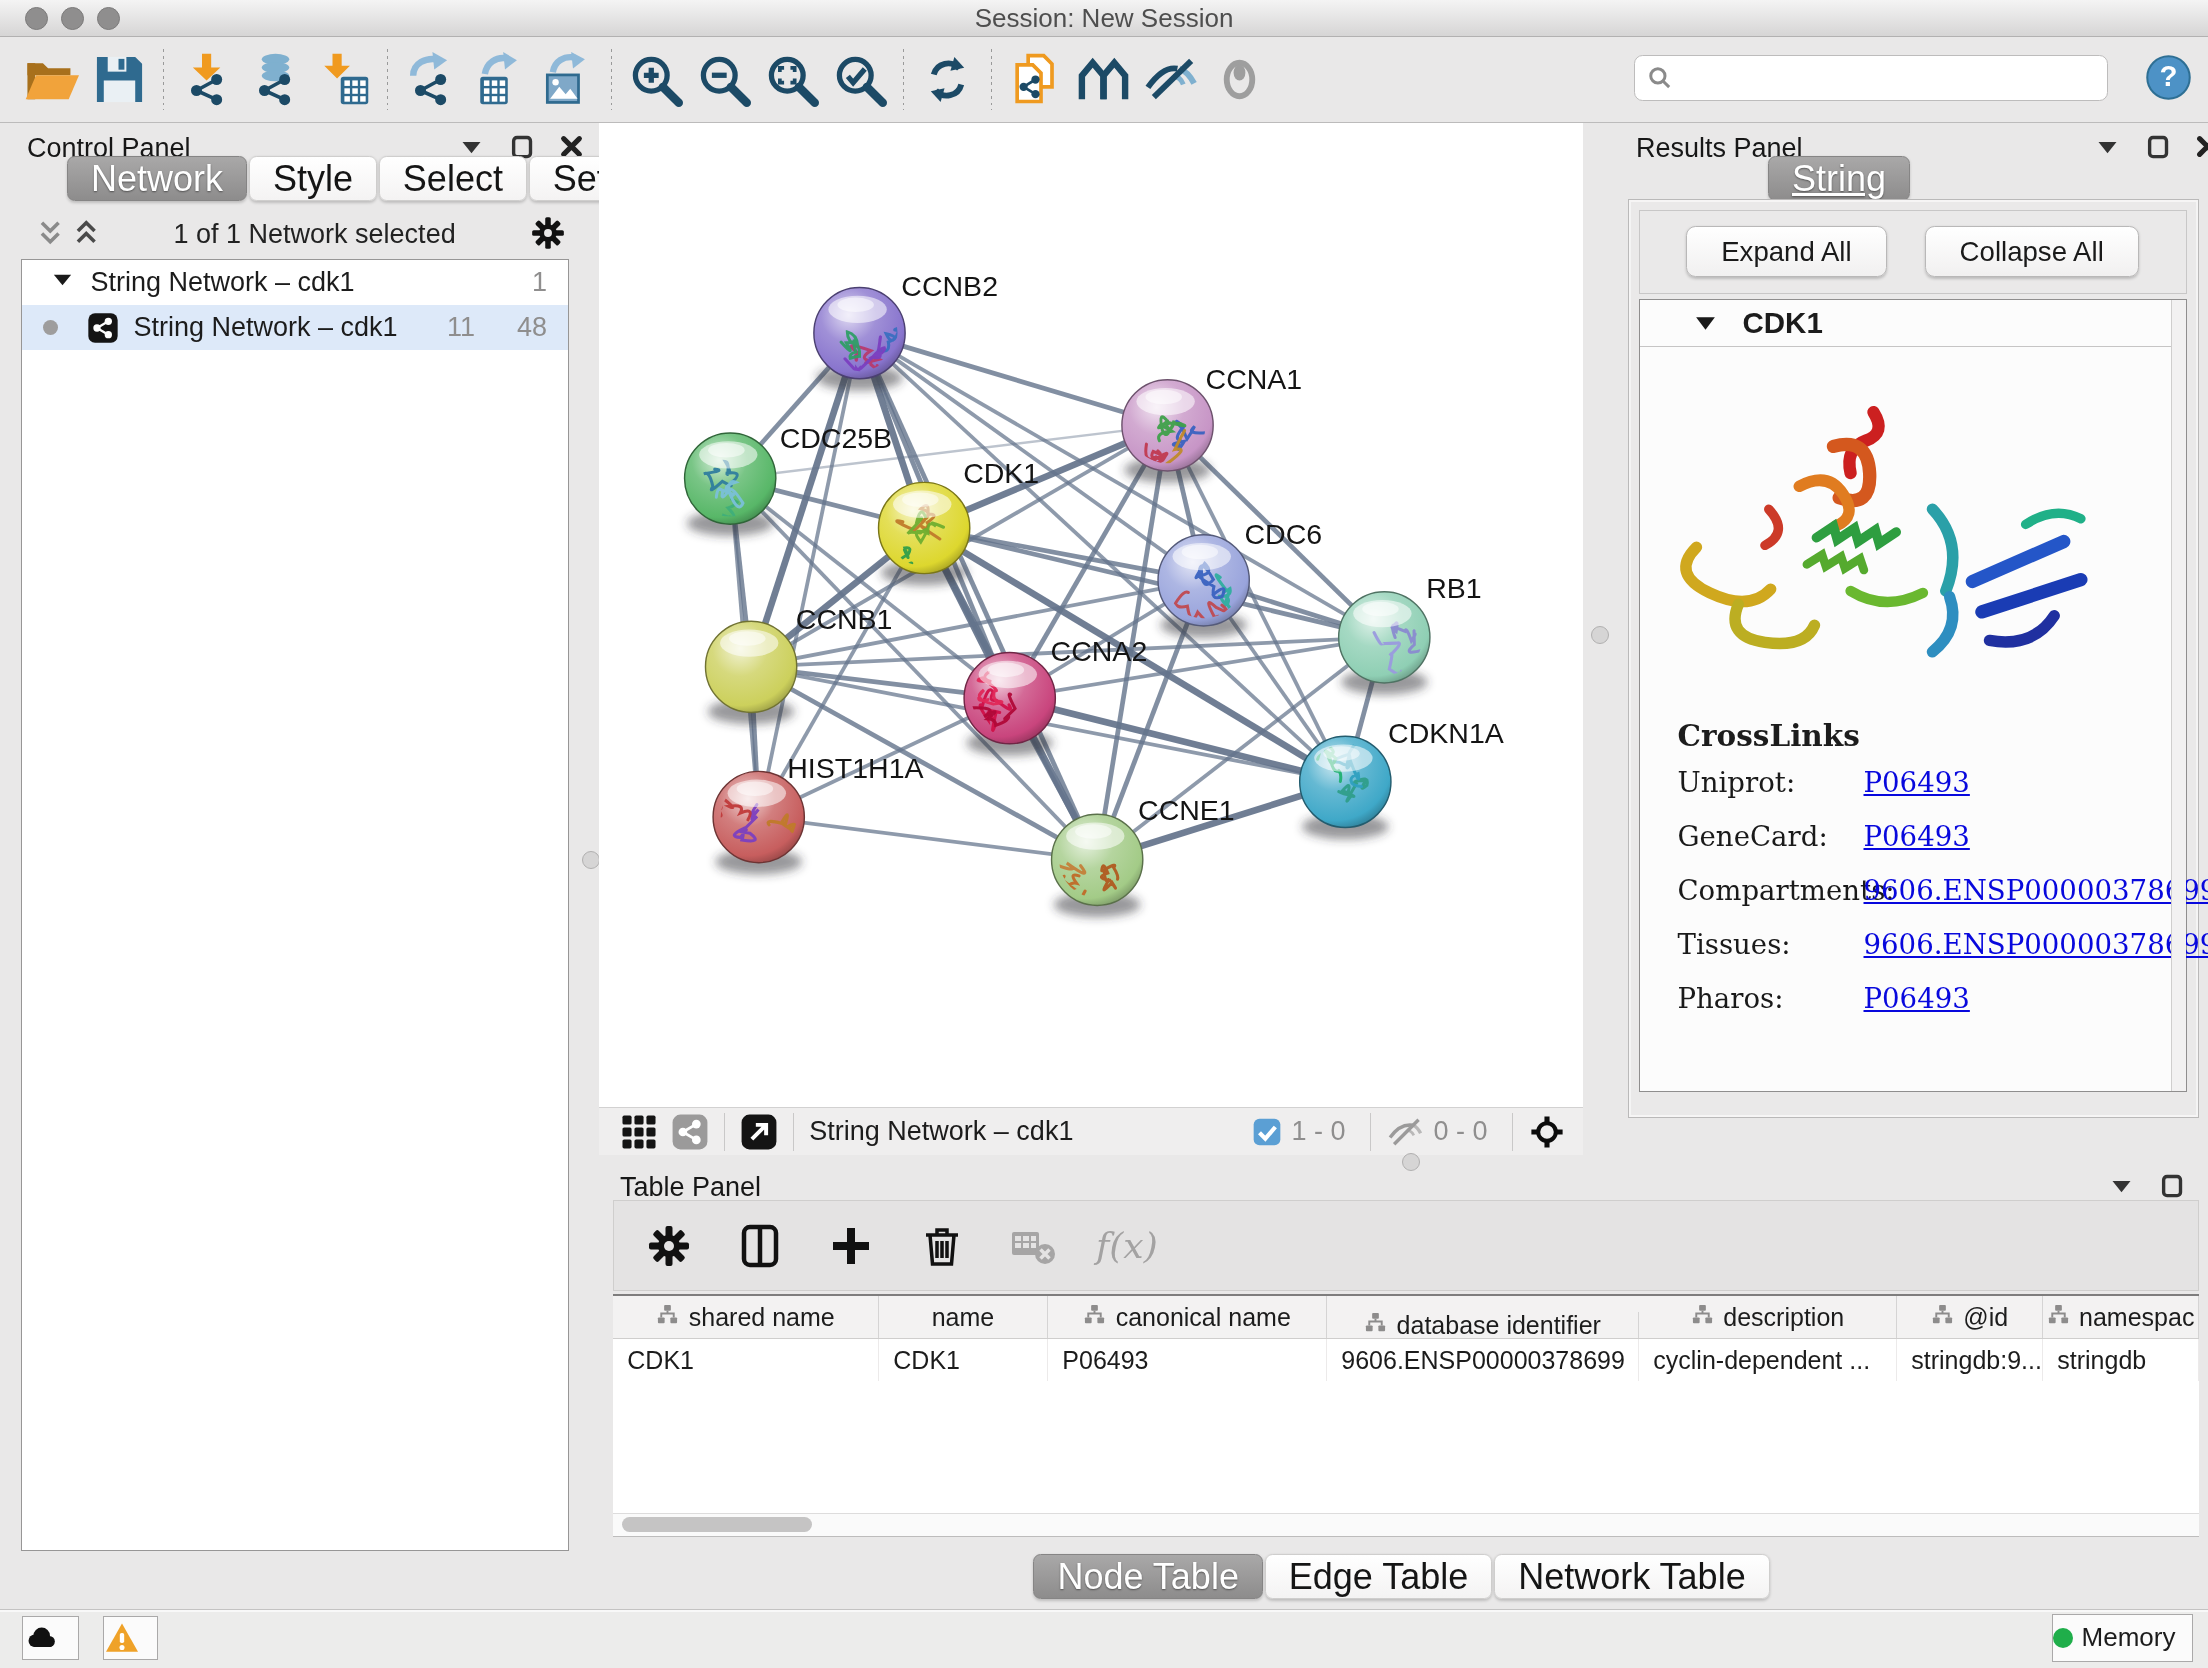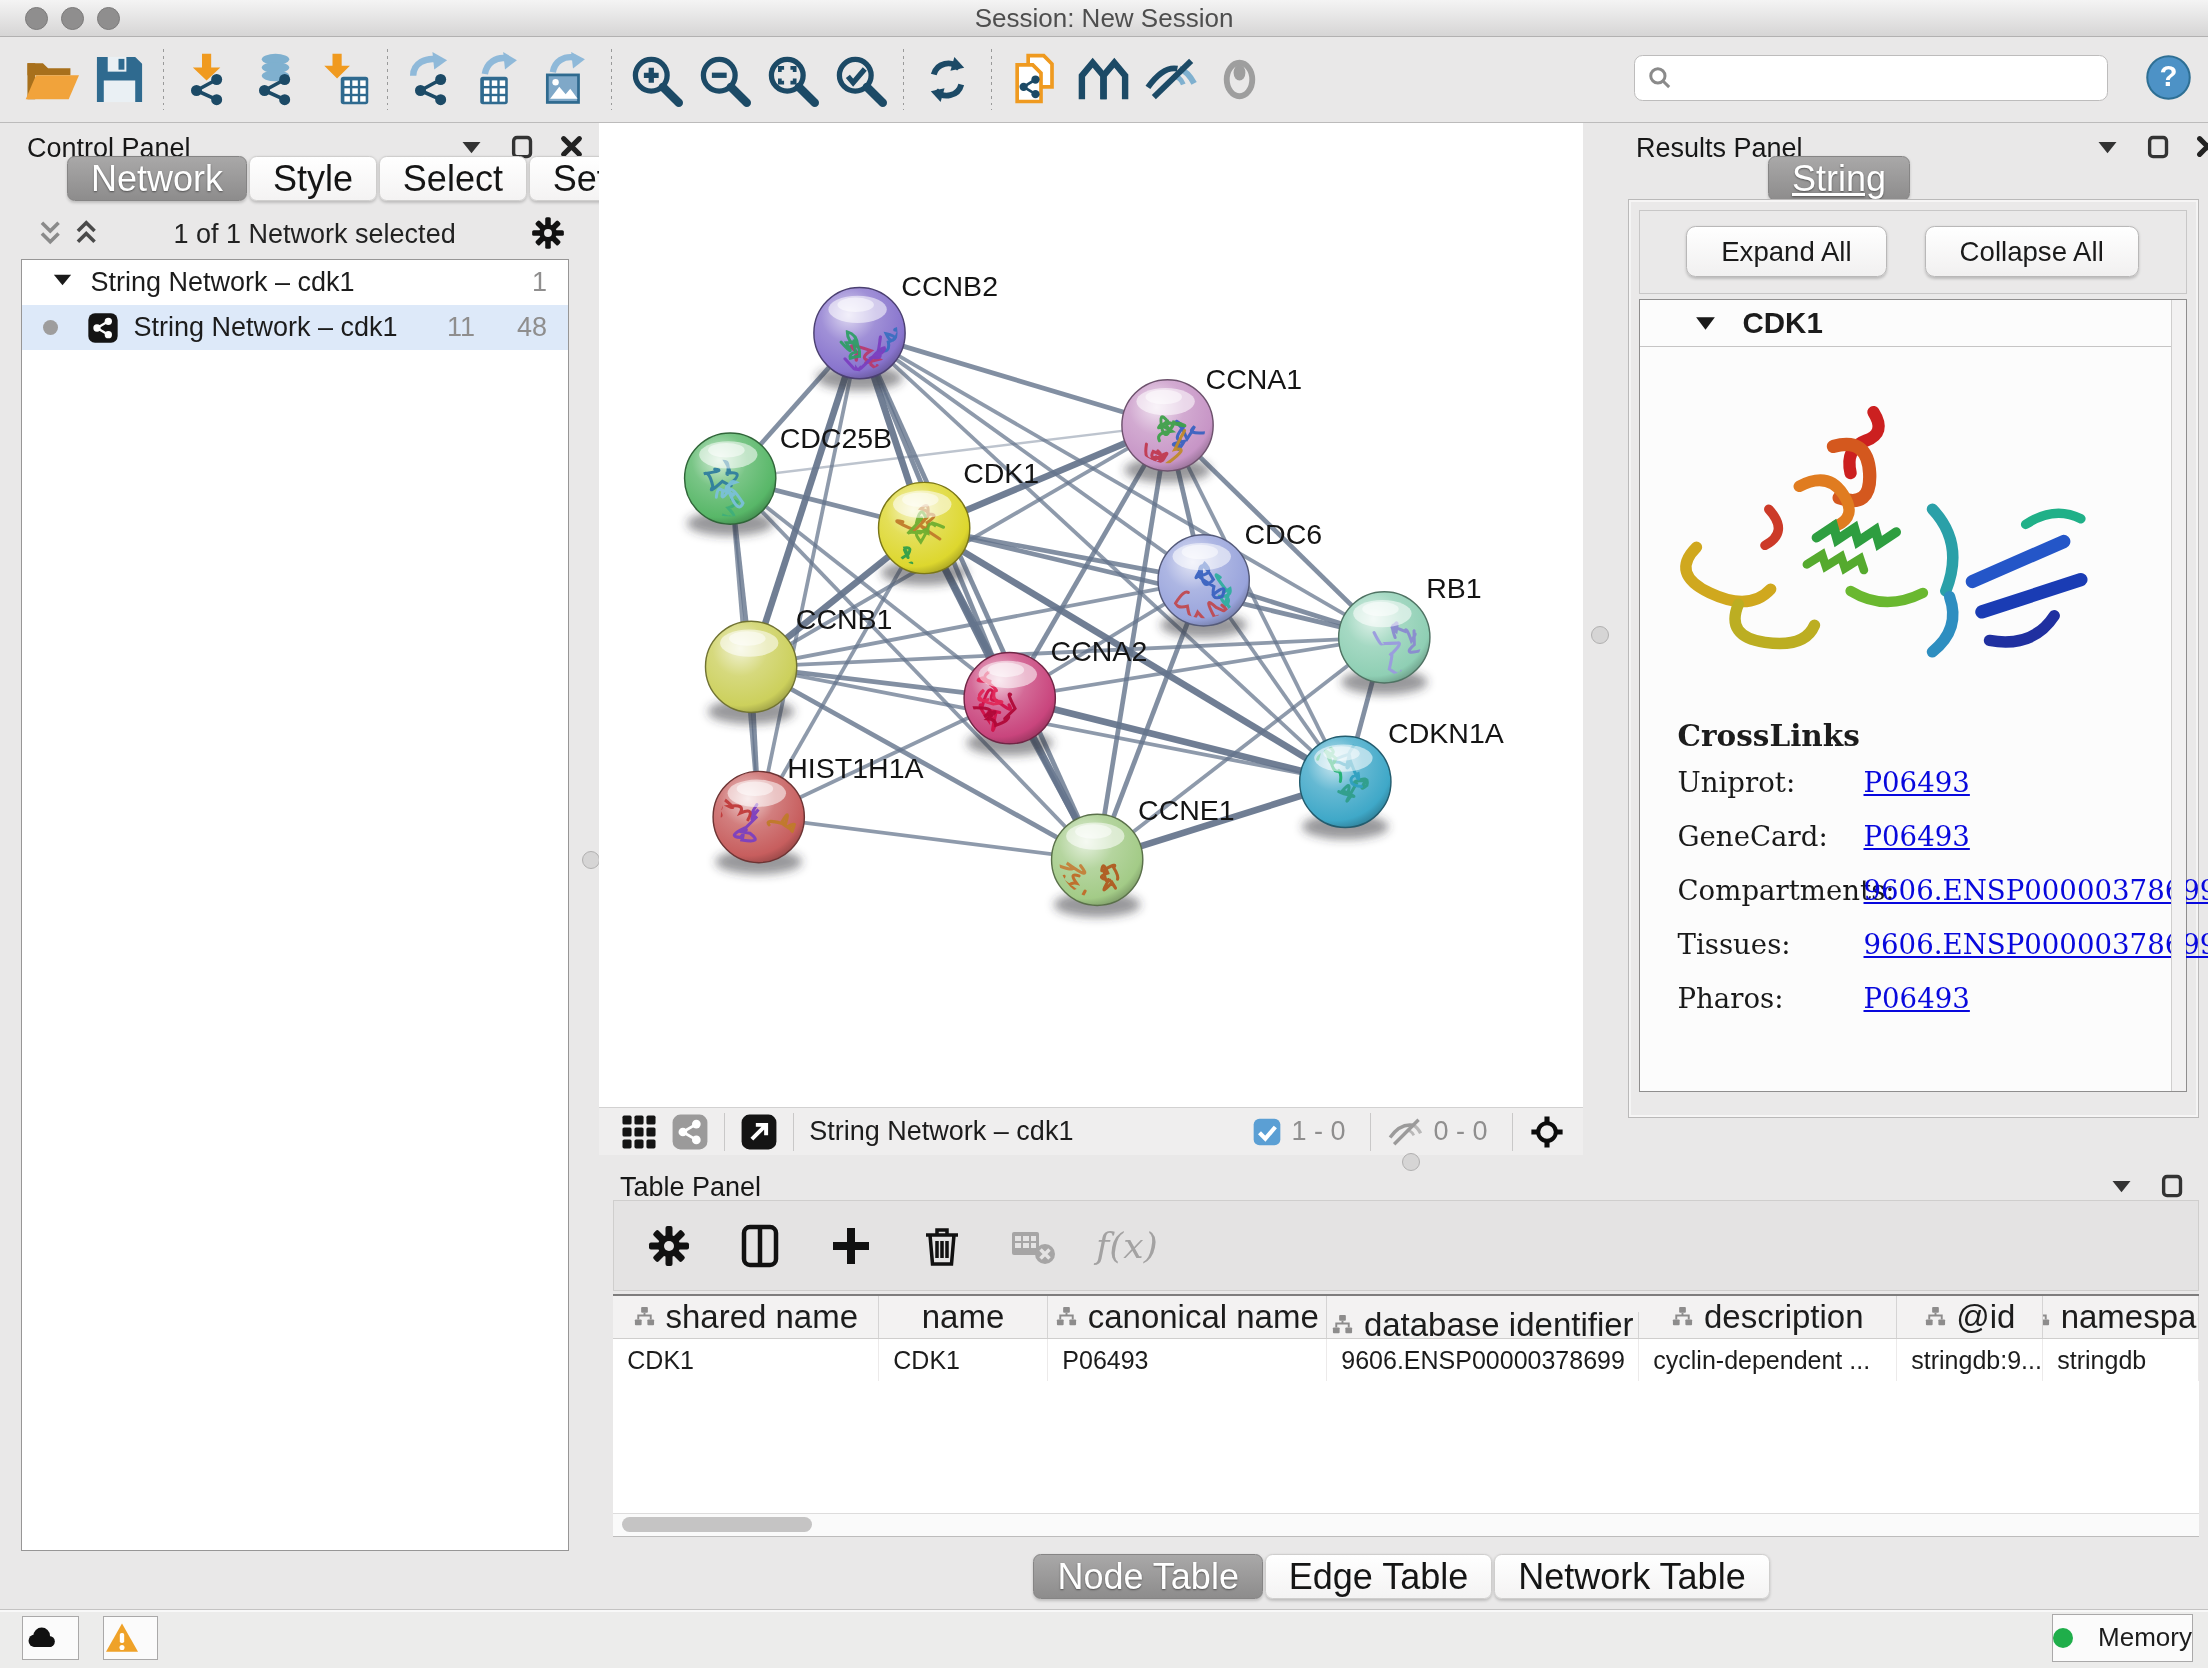--- a/index.html
+++ b/index.html
@@ -81,33 +81,33 @@
   
   #tp-title{left:620px;top:1172px;}
   #tp-ctrls{left:2108px;top:1172px;}
   #tp-toolbar{left:613px;top:1200px;width:1586px;height:91px;background:#e4e3e3;border:1px solid #cfcecd;
      display:flex;align-items:center;gap:36px;padding-left:27px;box-sizing:border-box;}
   #tp-toolbar .tb-btn{width:55px;height:55px;}
   #tp-toolbar .tb-btn svg{width:48px;height:48px;}
   #fx-label{font-family:"DejaVu Serif","Liberation Serif",serif;font-style:italic;font-size:36px;color:#a3a2a2;}
   #tbl{left:613px;top:1294px;width:1586px;height:240px;background:#fff;border-top:2.9px solid #7e7d7d;border-bottom:1px solid #bdbcbc;}
   #tbl-head{display:flex;height:42px;background:#f3f2f2;border-bottom:1px solid #cfcecd;}
-  .th{display:flex;align-items:center;justify-content:center;gap:9.5px;font-size:33px;color:#1c1c1c;
+  .th{display:flex;align-items:center;justify-content:center;gap:9.5px;font-size:25px;color:#1c1c1c;
      border-right:1px solid #d5d4d4;box-sizing:border-box;overflow:hidden;white-space:nowrap;}
   .th svg{width:23px;height:23px;flex:none;}
   #tbl-row{display:flex;height:42px;}
   .td{display:flex;align-items:center;padding-left:14.3px;font-size:25px;border-right:1px solid #eceaea;
      box-sizing:border-box;overflow:hidden;white-space:nowrap;}
   #tbl-hscroll{position:absolute;left:0;bottom:0;width:100%;height:22px;background:#fafafa;border-top:1px solid #dddcdc;}
   #tbl-thumb{position:absolute;left:8.6px;top:2.9px;width:190px;height:15px;border-radius:7.6px;background:#c5c4c4;}
   #tp-tabs{left:597px;top:1554px;width:1611px;display:flex;justify-content:center;}
   
   #statusbar{left:0;top:1609px;width:2208px;height:59px;background:#ececeb;border-top:1px solid #c4c3c3;
      box-shadow:inset 0 1.9px 0 #f8f8f8;}
-  .sb-btn{background:#fbfbfb;border:1.9px solid #aaa9a9;display:flex;align-items:center;justify-content:space-between;}
+  .sb-btn{background:#fbfbfb;border:1.9px solid #aaa9a9;display:flex;align-items:center;justify-content:flex-start;}
   #sb-cloud{left:22px;top:5.7px;width:55px;height:42px;}
   #sb-warn{left:103px;top:5.7px;width:53px;height:42px;}
   #sb-cloud svg,#sb-warn svg{width:36px;height:32px;}
   #sb-mem{left:2052px;top:3.8px;width:139px;height:46px;gap:8.6px;font-size:26px;}
   #sb-mem .dot{width:20px;height:20px;border-radius:50%;background:#1fae4a;}
   
   .node-label{font-size:30px;fill:#141414;font-family:"Liberation Sans",sans-serif;}
 </style>
 </head>
 <body>

